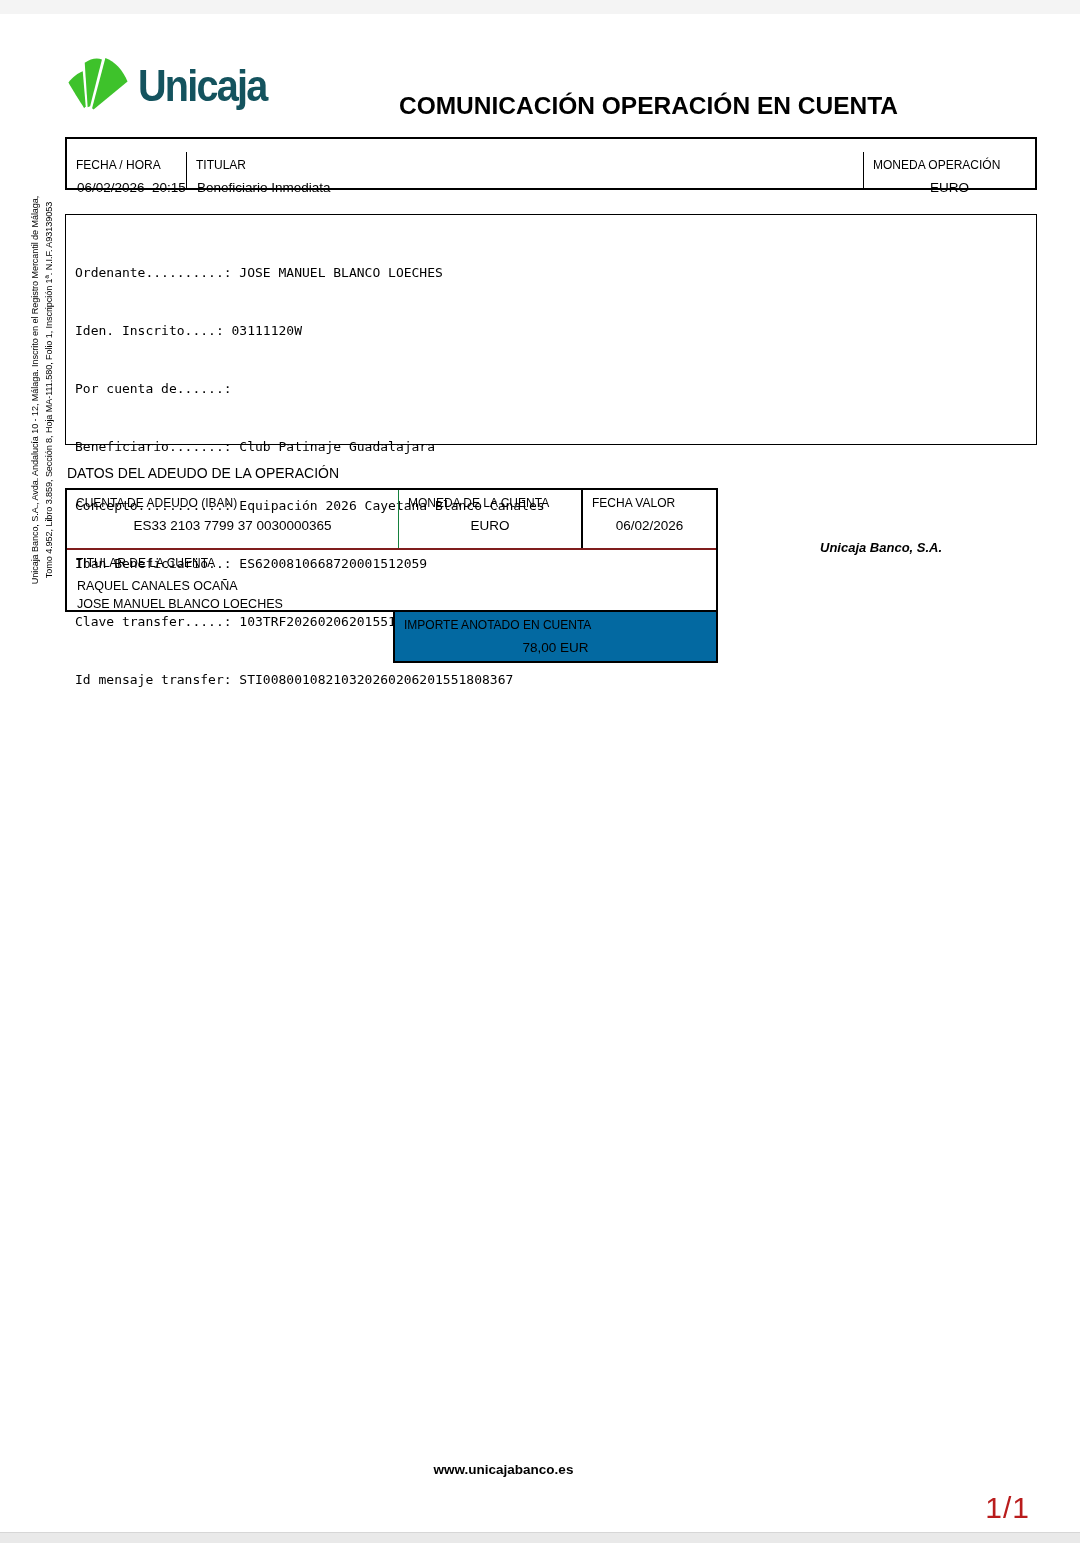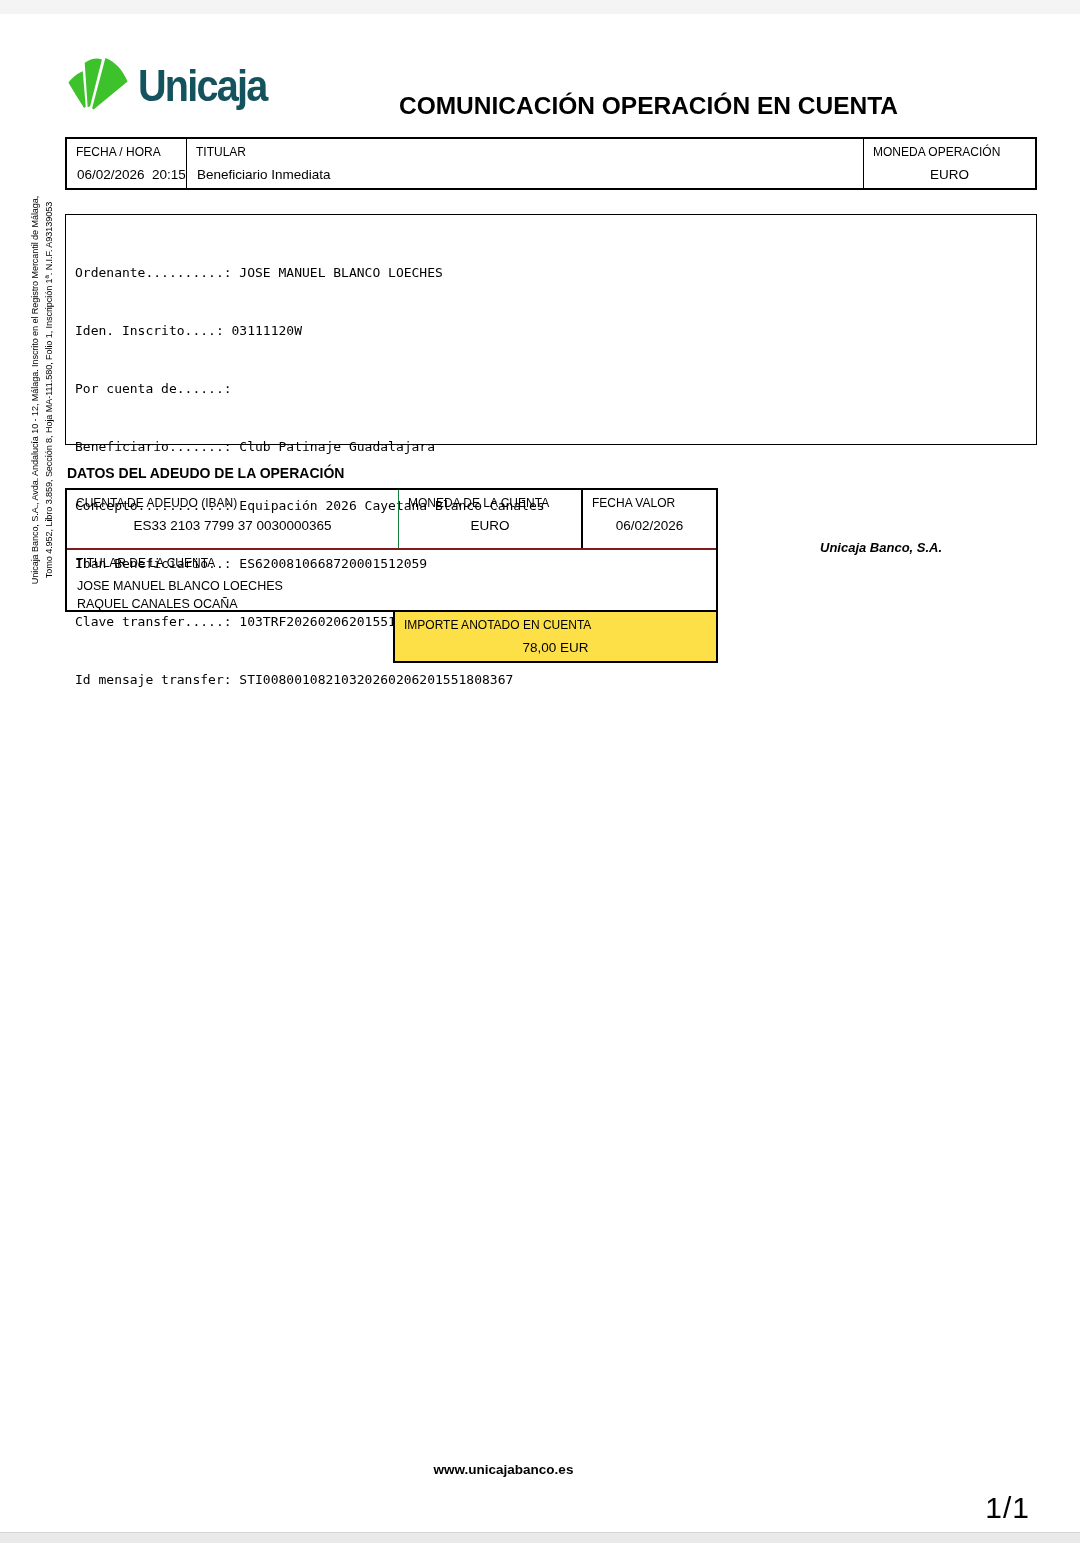--- a/index.html
+++ b/index.html
@@ -28,21 +28,21 @@
   
   .doc-title {
     position:absolute; left:260px; top:92px; width:777px;
     text-align:center; font-size:24.5px; font-weight:bold; letter-spacing:0;
   }
   
   .header-table {
     position:absolute; left:65px; top:137px; width:972px; height:53px;
     border:2px solid #000; box-sizing:border-box; display:flex;
   }
-  .header-table .cell { box-sizing:border-box; }
+  .header-table .cell { box-sizing:border-box;margin-top:13px; }
   .ht-c1 { width:120px; border-right:1.5px solid #000; }
   .ht-c2 { flex:1; border-right:1.5px solid #000; }
   .ht-c3 { width:171px; }
   .cell-label { font-size:12px; padding:6px 0 0 9px; white-space:nowrap; }
   .cell-value { font-size:13.5px; margin-top:8px; padding-left:10px; white-space:pre; }
   .ht-c3 .cell-value { text-align:center; padding-left:0; }
   
   .details-box {
     position:absolute; left:65px; top:214px; width:972px; height:231px;
     border:1.5px solid #000; box-sizing:border-box;
@@ -53,53 +53,53 @@
   
   .registry-text {
     position:absolute; left:-178px; top:376px; width:440px; height:28px;
     transform:rotate(-90deg) scaleX(.96);
     font-size:9.5px; line-height:14px; text-align:center; letter-spacing:-0.1px;
     white-space:nowrap;
   }
   
   .section-title {
     position:absolute; left:67px; top:465px;
-    font-size:14px; font-weight:bold;
+    font-size:14px; font-weight:normal;
   }
   .datos-table {
     position:absolute; left:65px; top:488px; width:653px;
     border:2px solid #000; box-sizing:border-box;
   }
   .datos-row1 { display:flex; height:58px; }
   .datos-row1 .cell { box-sizing:border-box; }
   .dt-c1 { width:332px; border-right:1px solid #15803d; }
   .dt-c2 { width:184px; border-right:2px solid #000; }
   .dt-c3 { flex:1; }
   .datos-row1 .cell-value { text-align:center; padding-left:0; }
   .datos-row2 { border-top:2px solid #7f1d1d; height:62px; box-sizing:border-box; }
   .titular-names { font-size:12.5px; line-height:18px; padding:7px 0 0 10px; }
   
   .importe-box {
     position:absolute; left:393px; top:610px; width:325px; height:53px;
-    background:#fde047; border:2px solid #000; box-sizing:border-box;
+    background:#0369a1; border:2px solid #000; box-sizing:border-box;
   }
   .importe-box .cell-value { text-align:center; padding-left:0; }
   
   .signature {
     position:absolute; left:820px; top:540px;
     font-size:13px; font-weight:bold;font-style:italic;
   }
   
   .footer-url {
     position:absolute; left:0; top:1462px; width:1007px;
     text-align:center; font-size:13.5px; font-weight:bold;
   }
   .page-indicator {
     position:absolute; right:50px; top:1491px;
-    font-size:30px; color:#000000; letter-spacing:1px;
+    font-size:30px; color:#b91c1c; letter-spacing:1px;
   }
 </style>
 </head>
 <body>
 
 <div class="viewer-strip-top"></div>
 
 <div class="logo">
   <svg class="logo-fan" viewBox="0 0 130 120">
     <path d="M37,107 C29,95 12,68 5,55 C13,44 25,35 34,32 L40,103 Z" fill="#3EC22B"></path>
@@ -155,22 +155,22 @@
       <div class="cell-value">EURO</div>
     </div>
     <div class="cell dt-c3">
       <div class="cell-label">FECHA VALOR</div>
       <div class="cell-value">06/02/2026</div>
     </div>
   </div>
   <div class="datos-row2">
     <div class="cell-label">TITULAR DE LA CUENTA</div>
     <div class="titular-names">
+      <div>RAQUEL CANALES OCAÑA</div>
       <div>JOSE MANUEL BLANCO LOECHES</div>
-      <div>RAQUEL CANALES OCAÑA</div>
     </div>
   </div>
 </div>
 
 <div class="signature">Unicaja Banco, S.A.</div>
 
 <div class="importe-box">
   <div class="cell-label">IMPORTE ANOTADO EN CUENTA</div>
   <div class="cell-value">78,00 EUR</div>
 </div>

